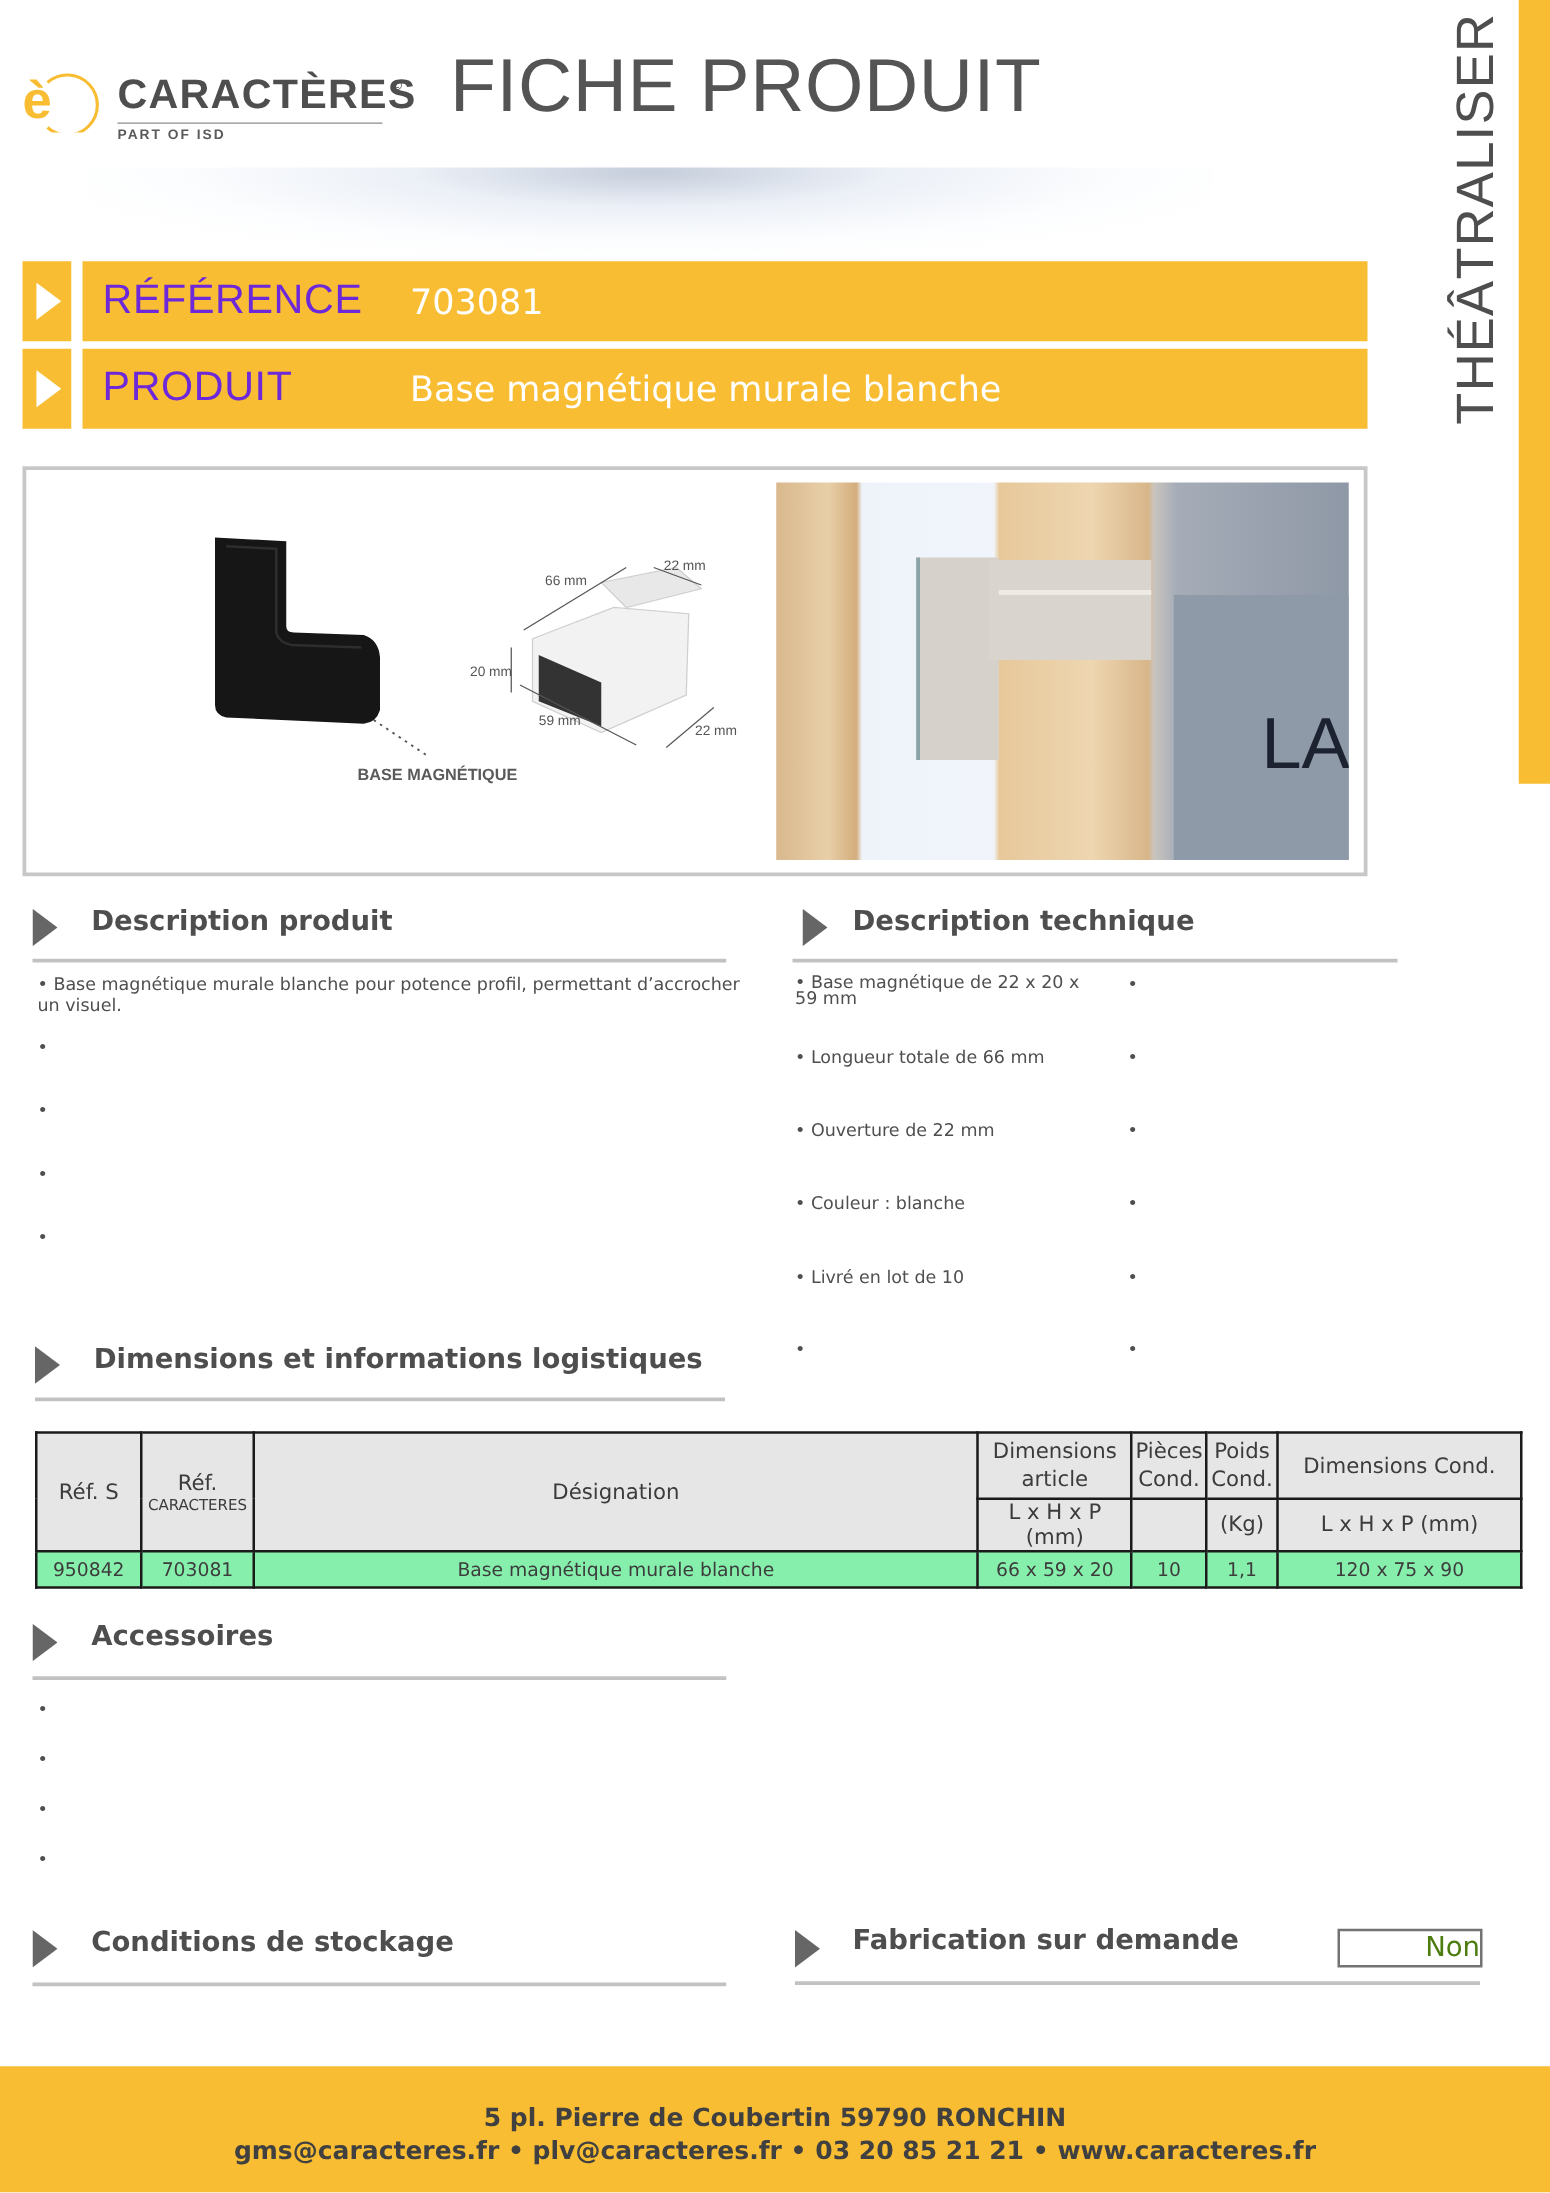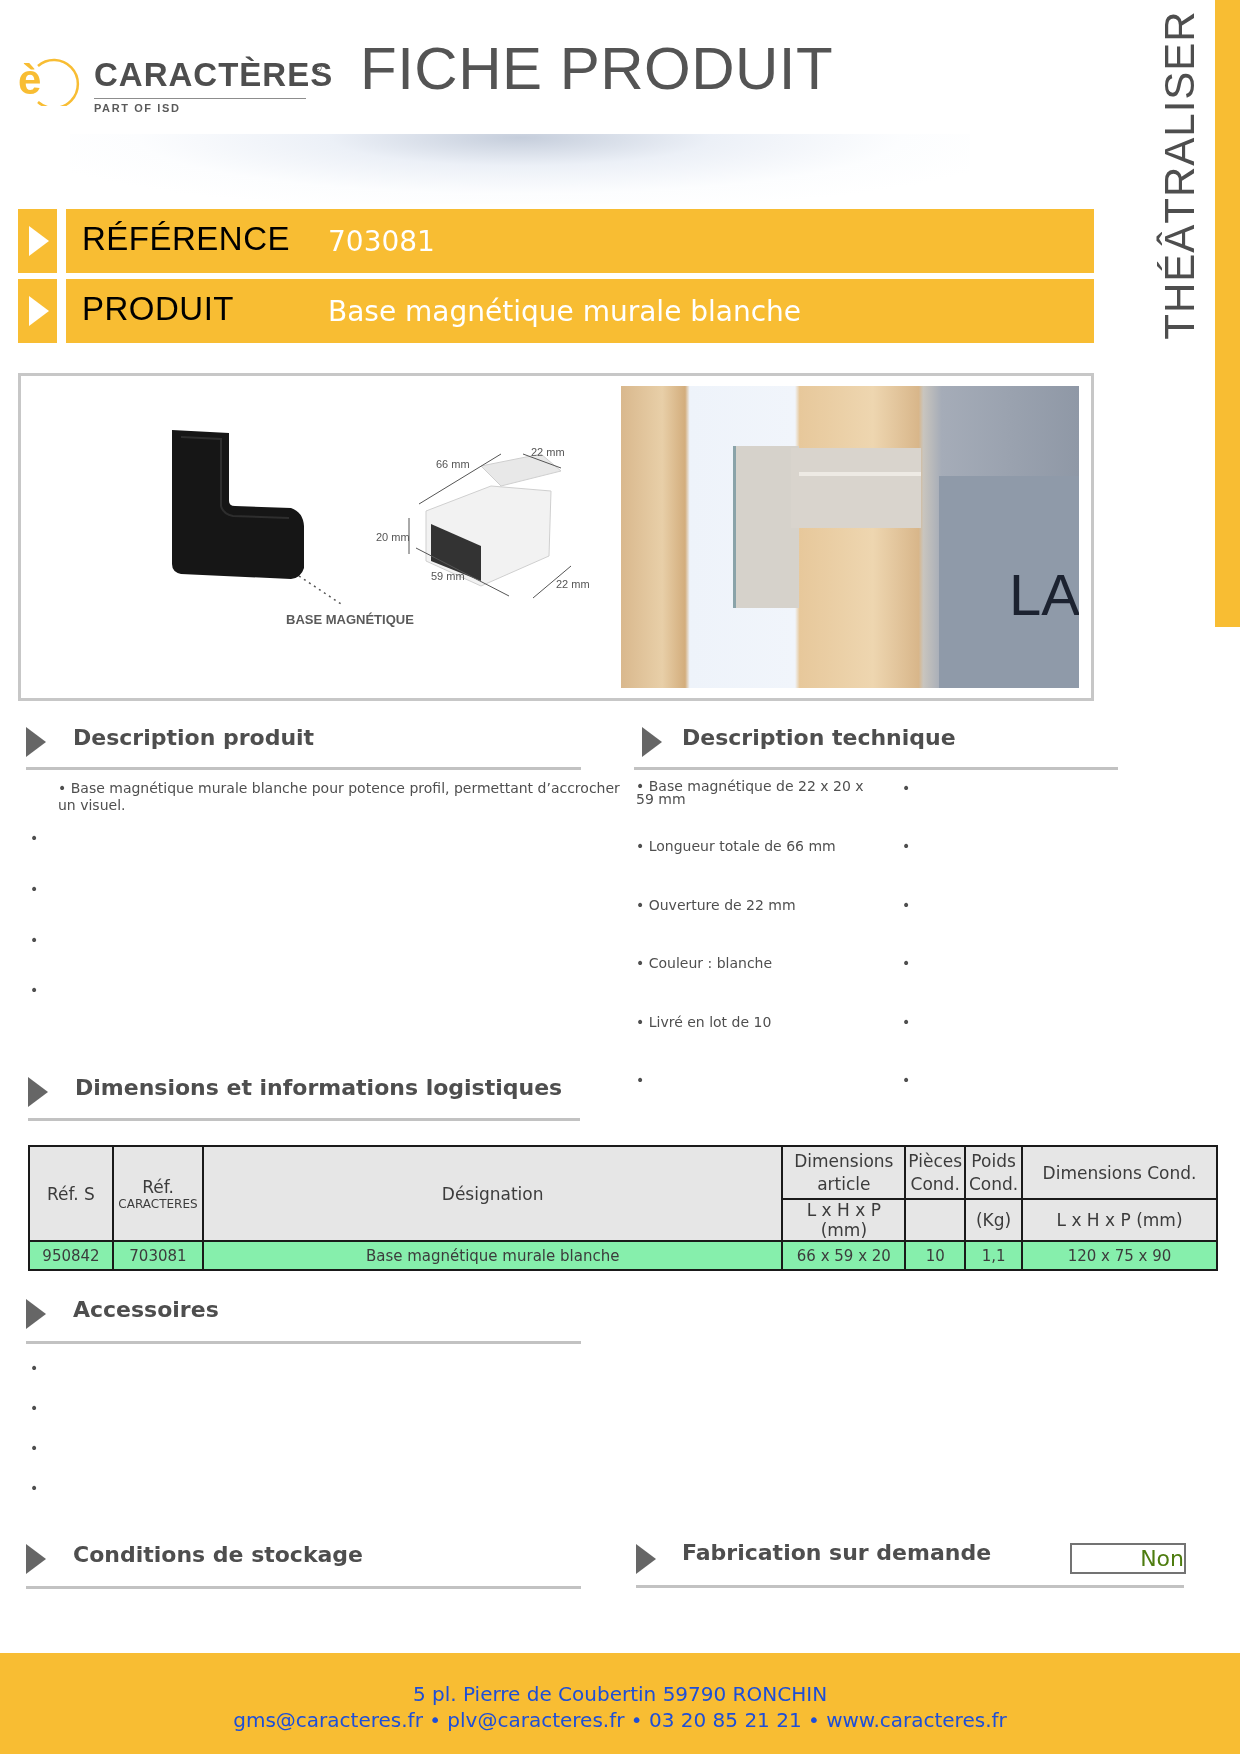--- a/index.html
+++ b/index.html
@@ -20,21 +20,21 @@
 
     .side-label { position: absolute; left: 1150px; top: 20px; width: 60px; height: 310px; }
     .side-label span { position: absolute; left: 50%; top: 50%; transform: translate(-50%,-50%) rotate(-90deg); white-space: nowrap; font-family: "Liberation Sans", sans-serif; font-size: 42px; color: #4e4e4e; letter-spacing: 1px; }
     .side-bar { position: absolute; left: 1215px; top: 0; width: 25px; height: 627px; background: #f8bd33; }
 
     
     .bar-row { position: absolute; left: 18px; height: 64px; width: 1076px; }
     .bar-arrow { position: absolute; left: 0; top: 0; width: 39px; height: 64px; background: #f8bd33; }
     .bar-arrow svg { position: absolute; left: 11px; top: 17px; }
     .bar-body { position: absolute; left: 48px; top: 0; right: 0; height: 64px; background: #f8bd33; }
-    .bar-key { position: absolute; left: 16px; top: 11px; font-family: "Liberation Sans", sans-serif; font-size: 33px; color: #000000; letter-spacing: 0.5px; }
+    .bar-key { position: absolute; left: 16px; top: 11px; font-family: "Liberation Sans", sans-serif; font-size: 33px; color: #6d28d9; letter-spacing: 0.5px; }
     .bar-val { position: absolute; left: 262px; top: 16px; font-size: 28px; color: #ffffff; }
 
     
     .img-frame { position: absolute; left: 18px; top: 373px; width: 1076px; height: 328px; border: 3px solid #c7c7c7; background: #fff; }
     .diagram { position: absolute; left: 130px; top: 20px; width: 460px; height: 240px; }
     .photo { position: absolute; left: 600px; top: 10px; width: 458px; height: 302px; overflow: hidden;
       background: linear-gradient(90deg, #d9b88d 0%, #e8cfa8 9%, #d3ad7c 14%, #eef3fa 15%, #f1f5fb 38%, #e7c89b 39%, #eed6b0 55%, #d8b68a 65%, #c9c5be 66%, #a5acb8 70%, #8f98a6 100%); }
 
     
     .sec { position: absolute; height: 60px; }
@@ -48,21 +48,21 @@
     
     table.logi { position: absolute; left: 28px; top: 1145px; width: 1190px; border-collapse: collapse; font-size: 17px; color: #3c3c3c; }
     table.logi td { border: 2px solid #1a1a1a; text-align: center; vertical-align: middle; padding: 0 2px; }
     table.logi .hd { background: #e6e6e6; }
     table.logi .data td { background: #86efac; font-size: 15px; height: 29px; }
     .small { font-size: 12px; display: block; }
 
     .non-box { position: absolute; left: 1070px; top: 1543px; width: 116px; height: 31px; border: 2px solid #737373; text-align: right; font-size: 22px; line-height: 27px; color: #4d7c0f; }
 
     
-    .footer { position: absolute; left: 0; top: 1653px; width: 1240px; height: 101px; background: #f8bd33; color: #1d4ed8; text-align: center; font-size: 20px; line-height: 26px; padding-top: 28px; }
+    .footer { position: absolute; left: 0; top: 1653px; width: 1240px; height: 101px; background: #f8bd33; color: #404040; text-align: center; font-size: 20px; line-height: 26px; padding-top: 28px; font-weight: bold; }
   </style>
 </head>
 <body>
 
 <div class="logo">
   <svg class="logo-mark" viewBox="0 0 66 60">
     <path d="M22 20 A24 24 0 1 1 22 56" fill="none" stroke="#f8bd33" stroke-width="2.5"></path>
     <text x="2" y="48" font-family="Liberation Sans, sans-serif" font-weight="bold" font-size="42" fill="#f8bd33">è</text>
   </svg>
   <span class="logo-word">CARACTÈRES</span>
@@ -135,21 +135,21 @@
 </div>
 
 <div class="sec" style="left:18px;top:713px;width:560px;">
   <svg class="sec-arrow" width="20" height="30" viewBox="0 0 20 30">
       <polygon points="0,0 20,15 0,30" fill="#666"></polygon>
     </svg>
   <span class="sec-title">Description produit</span>
   <div class="sec-rule" style="width:555px;"></div>
 </div>
 <div class="bullets" style="left:30px;top:780px;width:570px;">
-  <div class="bullet" style="top:0;width:570px;margin-left:28px;">• Base magnétique murale blanche pour potence profil, permettant d’accrocher un visuel.</div>
+  <div class="bullet" style="top:0;width:570px;">• Base magnétique murale blanche pour potence profil, permettant d’accrocher un visuel.</div>
   <div class="bullet" style="top:50px;">•</div>
   <div class="bullet" style="top:101px;">•</div>
   <div class="bullet" style="top:152px;">•</div>
   <div class="bullet" style="top:202px;">•</div>
 </div>
 
 <div class="sec" style="left:628px;top:713px;width:500px;">
   <svg class="sec-arrow" style="left:14px;" width="20" height="30" viewBox="0 0 20 30">
       <polygon points="0,0 20,15 0,30" fill="#666"></polygon>
     </svg>

